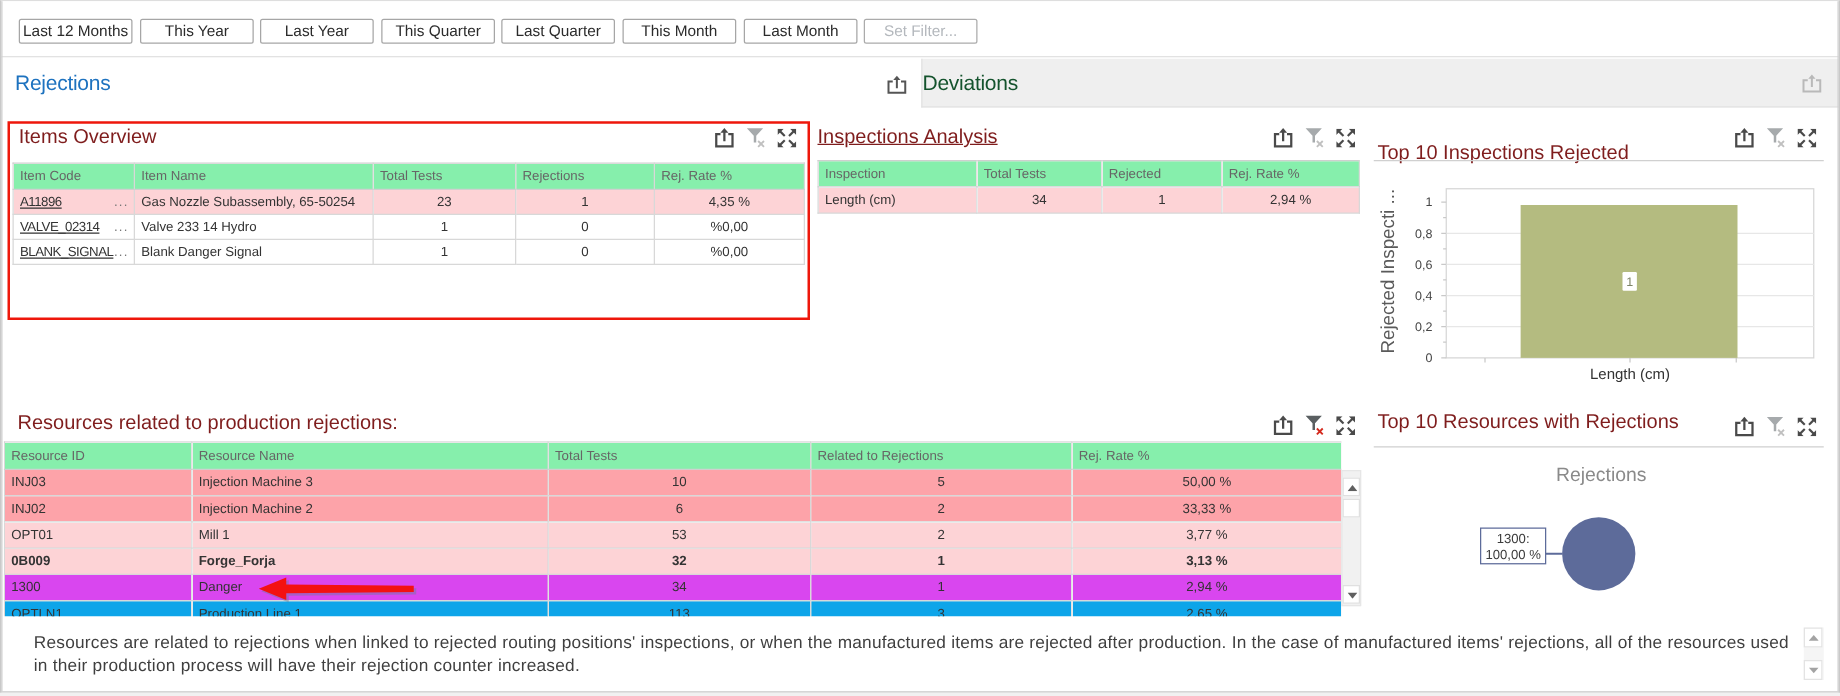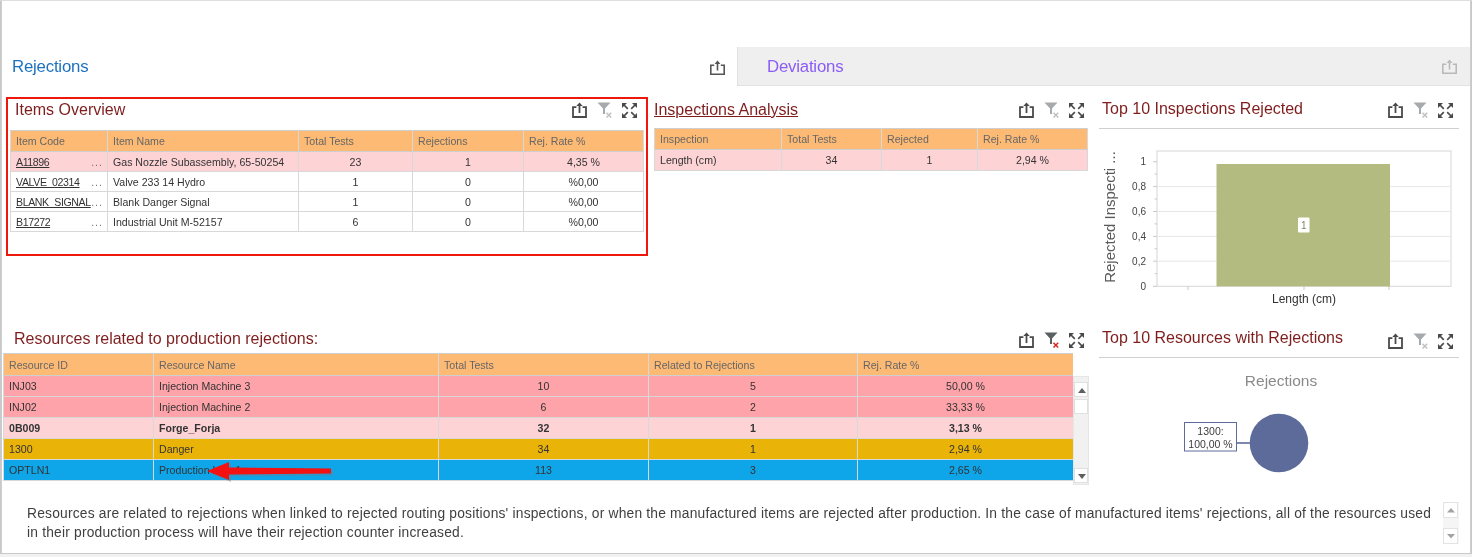--- a/index.html
+++ b/index.html
@@ -8,48 +8,58 @@
 body { background:#f1f1f1; }
 .btn { position:absolute; top:14px; width:91px; height:20px; border:1px solid #a6a6a6; border-radius:2px; background:#fff; font-size:12.3px; color:#2b2b2b; text-align:center; line-height:18px; }
 .btn.dis { border-color:#ababab; color:#b4b8bd; }
 #toolbar { position:absolute; left:0; top:0; width:1470px; height:45px; border-bottom:1px solid #d9d9d9; background:#fff; }
 #tabstrip { position:absolute; left:0; top:45px; width:1470px; height:42px; background:#fff; }
 #tab-dev { position:absolute; left:736px; top:1px; width:734px; height:39px; background:#efefef; border-left:1px solid #e2e2e2; border-bottom:1px solid #e2e2e2;}
 .tabtitle { font-size:16.8px; color:#1d72bf; letter-spacing:-0.2px; }
 .paneltitle { font-size:16px; color:#7f1d1d; }
 table.grid { border-collapse:collapse; table-layout:fixed; font-size:10.6px; color:#333; }
 table.grid td, table.grid th { border:1px solid #d8d8d8; padding:0 5px; height:20px; overflow:hidden; white-space:nowrap; }
-table.grid th { background:#fdba74; color:#666; font-weight:normal; text-align:left; border-top:1px solid #cfcfcf; border-bottom:1px solid #cfcfcf; }
+table.grid th { background:#86efac; color:#666; font-weight:normal; text-align:left; border-top:1px solid #cfcfcf; border-bottom:1px solid #cfcfcf; }
 table.rgrid th { height:22px; } table.rgrid td { height:21px; }
 #inspections th, #inspections td { height:21px; }
 table.igrid th { height:21px; }
 table.igrid td:first-child { letter-spacing:-0.4px;text-decoration:underline; }
 .num { text-align:center; }
 .dots { position:absolute; right:4px; bottom:3px; color:#777; letter-spacing:1px; }
 .icons { position:absolute; display:flex; gap:9px; align-items:center; }
 .sb-btn { position:absolute; width:15px; height:16px; background:#fff; border:1px solid #e3e3e3; }
 .sb-btn svg { position:absolute; left:3px; top:5px; }
 #resources .sb-btn { width:14px; height:15px; }
 </style>
 </head>
 <body>
 <div id="page">
     <div style="position:absolute;left:0;top:0;width:1px;height:100%;background:#cdcdcd;z-index:50;"></div>
     <div style="position:absolute;right:0;top:0;width:1px;height:100%;background:#cdcdcd;z-index:50;"></div>
+  <div id="toolbar">
+    <div class="btn" style="left:14px;">Last 12 Months</div>
+    <div class="btn" style="left:111px;">This Year</div>
+    <div class="btn" style="left:207px;">Last Year</div>
+    <div class="btn" style="left:304px;">This Quarter</div>
+    <div class="btn" style="left:400px;">Last Quarter</div>
+    <div class="btn" style="left:497px;">This Month</div>
+    <div class="btn" style="left:594px;">Last Month</div>
+    <div class="btn dis" style="left:690px;">Set Filter...</div>
+  </div>
   <div id="tabstrip">
     <div class="tabtitle" style="position:absolute; left:11px; top:11px;">Rejections</div>
     <svg style="position:absolute; left:708px; top:14px;" width="17" height="16" viewBox="0 0 17 16">
         <g stroke="#555" fill="none" stroke-width="1.6">
           <path d="M5.2 5.2 H1.8 V14.2 H15.2 V5.2 H11.8"></path>
           <path d="M8.5 10.5 V2.6"></path>
         </g>
         <path d="M8.5 0.5 L5.6 4 H11.4 Z" fill="#555"></path>
       </svg>
     <div id="tab-dev">
-      <div class="tabtitle" style="position:absolute; left:29px; top:10px; color:#8b5cf6;">Deviations</div>
+      <div class="tabtitle" style="position:absolute; left:0; top:10px; color:#14532d;">Deviations</div>
       <svg style="position:absolute; right:13px; top:12px;" width="17" height="16" viewBox="0 0 17 16">
           <g stroke="#b9b9b9" fill="none" stroke-width="1.6">
             <path d="M5.2 5.2 H1.8 V14.2 H15.2 V5.2 H11.8"></path>
             <path d="M8.5 10.5 V2.6"></path>
           </g>
           <path d="M8.5 0.5 L5.6 4 H11.4 Z" fill="#b9b9b9"></path>
         </svg>
     </div>
   </div>
 
@@ -112,27 +122,20 @@
             <td class="num">0</td>
             <td class="num">%0,00</td>
           </tr>
       <tr>
             <td style="position:relative;">BLANK_SIGNAL<span class="dots">...</span></td>
             <td>Blank Danger Signal</td>
             <td class="num">1</td>
             <td class="num">0</td>
             <td class="num">%0,00</td>
           </tr>
-      <tr>
-            <td style="position:relative;">B17272<span class="dots">...</span></td>
-            <td>Industrial Unit M-52157</td>
-            <td class="num">6</td>
-            <td class="num">0</td>
-            <td class="num">%0,00</td>
-          </tr>
     </tbody>
       </table>
   </div>
 
   <div id="inspections" style="position:absolute; left:653px; top:98px; width:433px; height:157px;">
     <div class="paneltitle" style="position:absolute; left:0px; top:2px;text-decoration:underline;">Inspections Analysis</div>
     <div class="icons" style="right:3px; top:3px;">
         <svg width="17" height="17" viewBox="0 0 17 17">
           <g stroke="#4a4a4a" fill="none" stroke-width="1.8">
             <path d="M5.4 5.2 H2 V15 H15 V5.2 H11.6"></path>
@@ -177,21 +180,21 @@
             <td>Length (cm)</td>
             <td class="num">34</td>
             <td class="num">1</td>
             <td class="num">2,94 %</td>
           </tr>
     </tbody>
       </table>
   </div>
 
   <div id="barpanel" style="position:absolute; left:1098px; top:98px; width:364px; height:210px;">
-    <div class="paneltitle" style="position:absolute; left:3px; top:1px;">Top 10 Inspections Rejected</div>
+    <div class="paneltitle" style="position:absolute; left:3px; top:15px;">Top 10 Inspections Rejected</div>
     <div class="icons" style="right:10px; top:3px;">
         <svg width="17" height="17" viewBox="0 0 17 17">
           <g stroke="#4a4a4a" fill="none" stroke-width="1.8">
             <path d="M5.4 5.2 H2 V15 H15 V5.2 H11.6"></path>
             <path d="M8.5 11 V3.2"></path>
           </g>
           <path d="M8.5 0.4 L5.3 4.1 H11.7 Z" fill="#4a4a4a"></path>
         </svg>
         <svg width="16" height="17" viewBox="0 0 16 17">
           <path d="M0.5 0.5 H13.5 L8 6.5 V12 H6 V6.5 Z" fill="#a6aaac"></path>
@@ -309,28 +312,35 @@
               <td class="num">5</td>
               <td class="num">50,00 %</td>
             </tr>
       <tr style="background:#fda3a9;">
               <td>INJ02</td>
               <td>Injection Machine 2</td>
               <td class="num">6</td>
               <td class="num">2</td>
               <td class="num">33,33 %</td>
             </tr>
+      <tr style="background:#fdd3d6;">
+              <td>OPT01</td>
+              <td>Mill 1</td>
+              <td class="num">53</td>
+              <td class="num">2</td>
+              <td class="num">3,77 %</td>
+            </tr>
       <tr style="background:#fdd3d6;font-weight:bold;">
               <td>0B009</td>
               <td>Forge_Forja</td>
               <td class="num">32</td>
               <td class="num">1</td>
               <td class="num">3,13 %</td>
             </tr>
-      <tr style="background:#eab308;">
+      <tr style="background:#d946ef;">
               <td>1300</td>
               <td>Danger</td>
               <td class="num">34</td>
               <td class="num">1</td>
               <td class="num">2,94 %</td>
             </tr>
       <tr style="background:#0ea5e9;">
               <td>OPTLN1</td>
               <td>Production Line 1</td>
               <td class="num">113</td>

